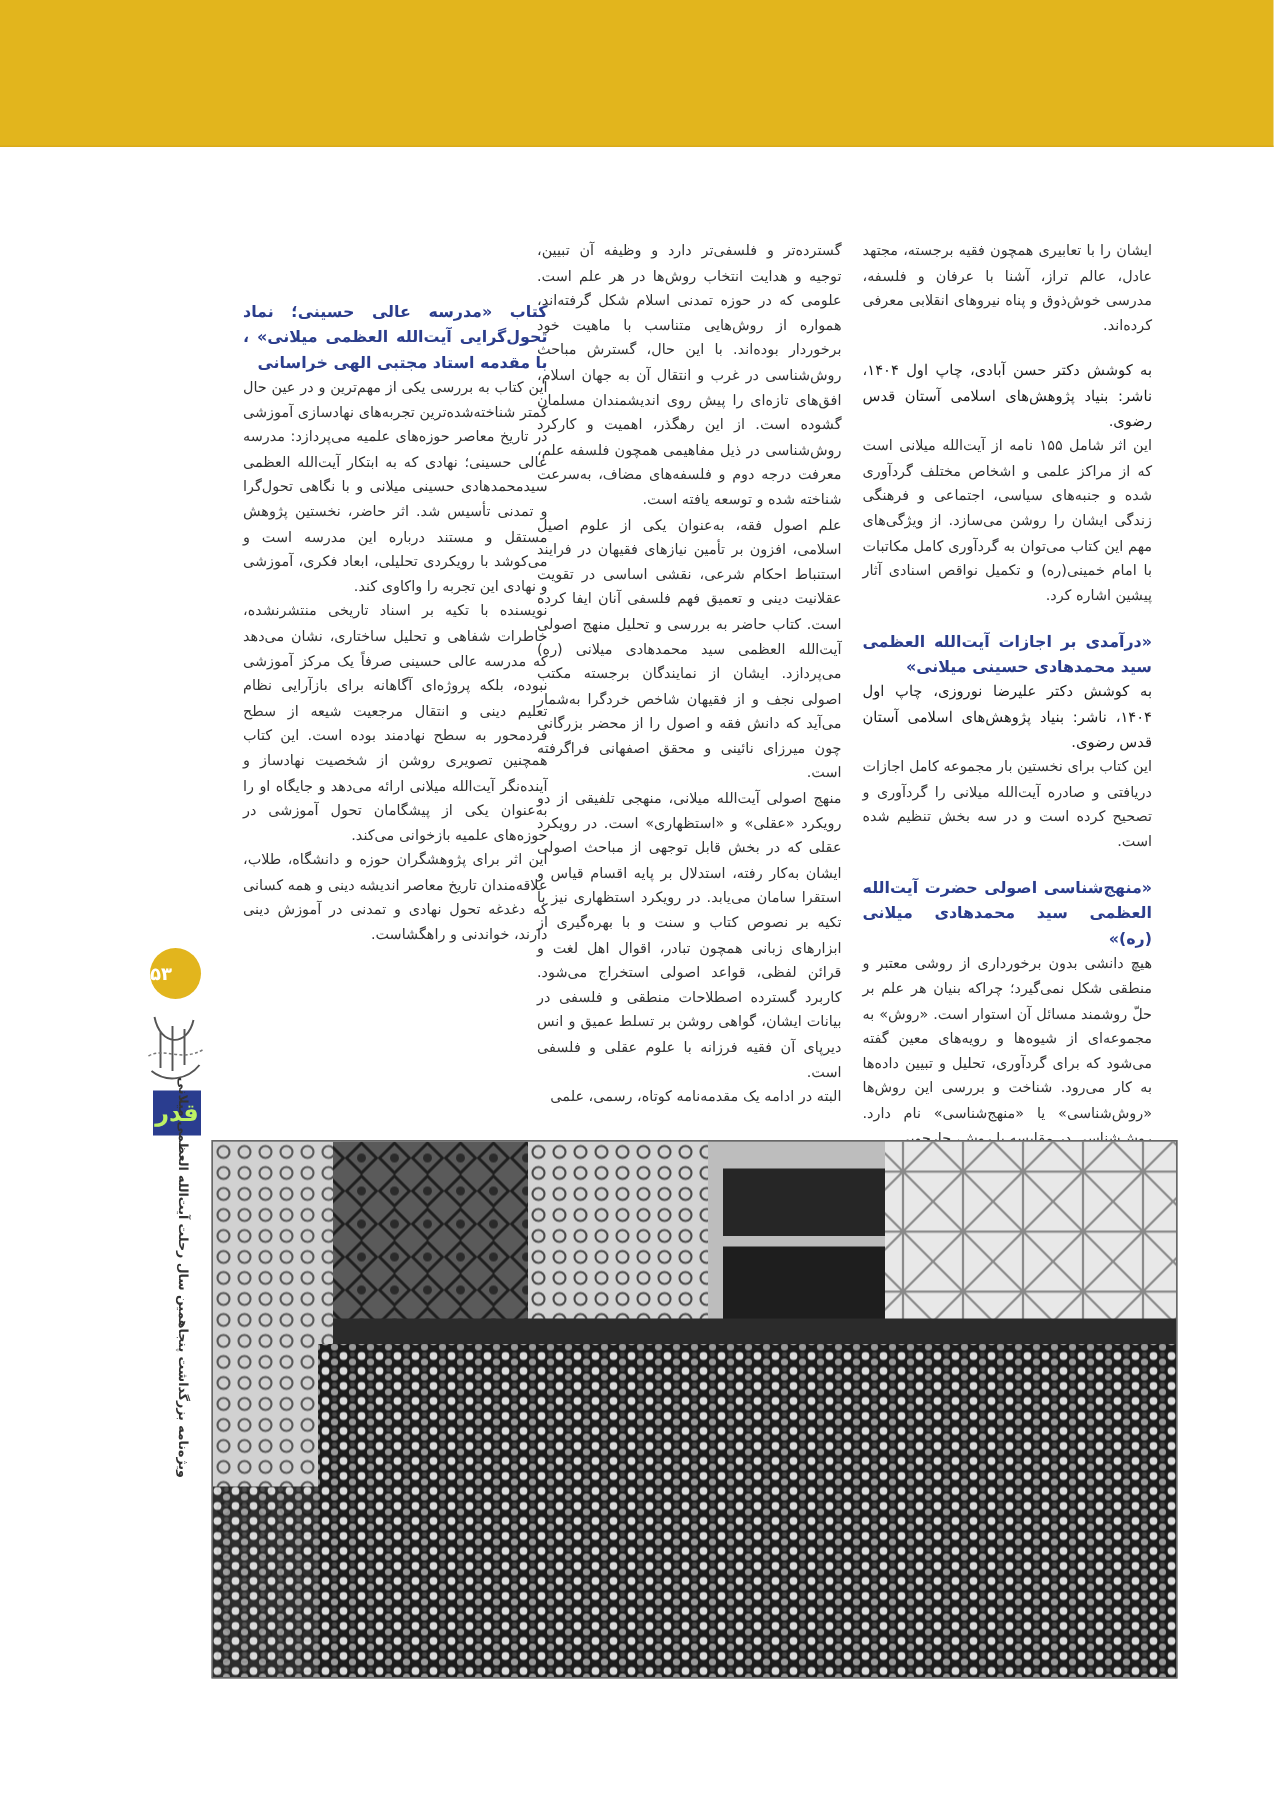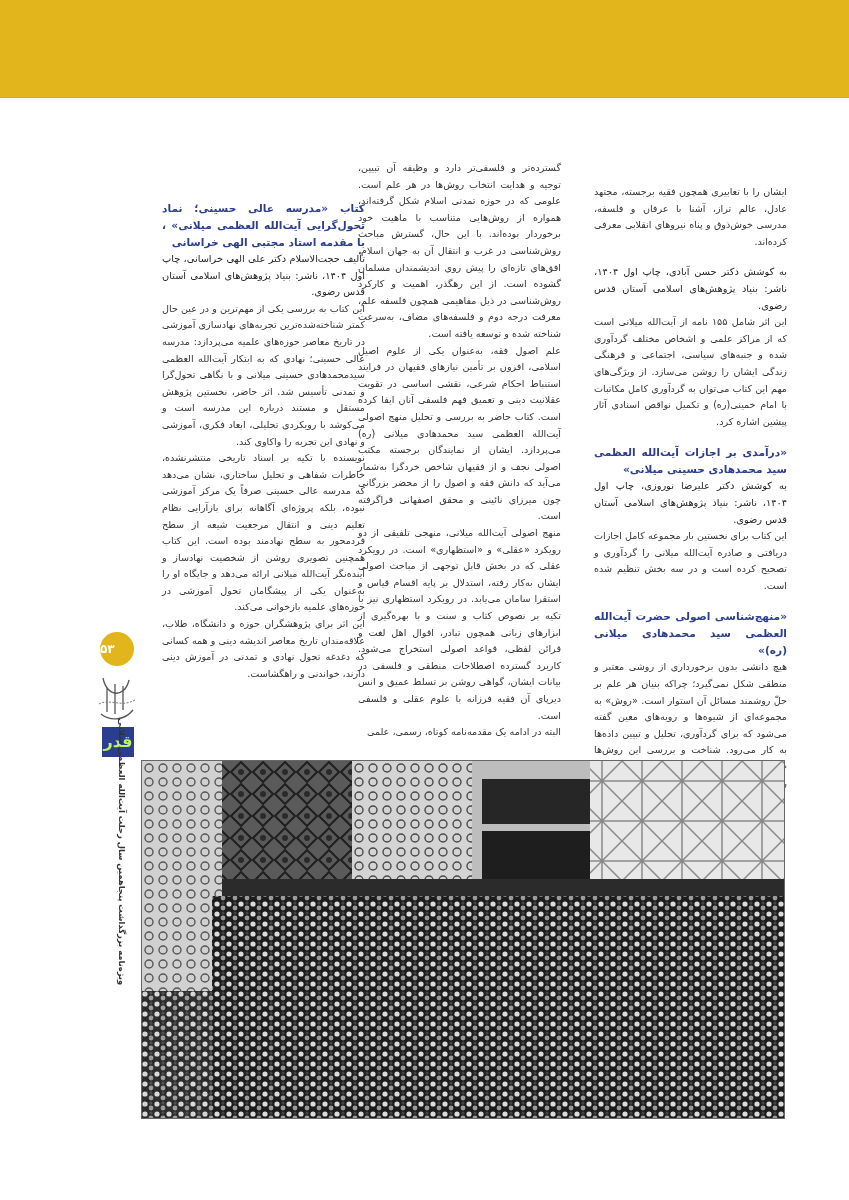--- a/index.html
+++ b/index.html
@@ -18,21 +18,21 @@
     position: absolute; left: 58px; top: 97px; width: 0; height: 680px;
     border-left: 1px dashed #555;
     opacity: 0.0;
   }
   .col {
     position: absolute; top: 160px;
     direction: rtl; text-align: justify;
     font-size: 9.6px; line-height: 16.6px;
     color: #333;
   }
-  .col-right { left: 594px; width: 193px; margin-top: 24px; }
+  .col-right { left: 575px; width: 193px; }
   .col-mid   { left: 358px; width: 203px; }
   .col-left  { left: 162px; width: 203px; }
   .col p { margin: 0; }
   .col h3 {
     margin: 0; font-size: 10.6px; line-height: 17px; font-weight: bold;
     color: #2c3e8c;
   }
   .col .meta {
     margin: 0; font-size: 9.8px; line-height: 16.6px; font-weight: normal; color: #1d1d1d;
   }
@@ -91,21 +91,20 @@
 <div class="col col-mid">
   <p>گسترده‌تر و فلسفی‌تر دارد و وظیفه آن تبیین، توجیه و هدایت انتخاب روش‌ها در هر علم است. علومی که در حوزه تمدنی اسلام شکل گرفته‌اند، همواره از روش‌هایی متناسب با ماهیت خود برخوردار بوده‌اند. با این حال، گسترش مباحث روش‌شناسی در غرب و انتقال آن به جهان اسلام، افق‌های تازه‌ای را پیش روی اندیشمندان مسلمان گشوده است. از این رهگذر، اهمیت و کارکرد روش‌شناسی در ذیل مفاهیمی همچون فلسفه علم، معرفت درجه دوم و فلسفه‌های مضاف، به‌سرعت شناخته شده و توسعه یافته است.</p>
   <p>علم اصول فقه، به‌عنوان یکی از علوم اصیل اسلامی، افزون بر تأمین نیازهای فقیهان در فرایند استنباط احکام شرعی، نقشی اساسی در تقویت عقلانیت دینی و تعمیق فهم فلسفی آنان ایفا کرده است. کتاب حاضر به بررسی و تحلیل منهج اصولی آیت‌الله العظمی سید محمدهادی میلانی (ره) می‌پردازد. ایشان از نمایندگان برجسته مکتب اصولی نجف و از فقیهان شاخص خردگرا به‌شمار می‌آید که دانش فقه و اصول را از محضر بزرگانی چون میرزای نائینی و محقق اصفهانی فراگرفته است.</p>
   <p>منهج اصولی آیت‌الله میلانی، منهجی تلفیقی از دو رویکرد «عقلی» و «استظهاری» است. در رویکرد عقلی که در بخش قابل توجهی از مباحث اصولی ایشان به‌کار رفته، استدلال بر پایه اقسام قیاس و استقرا سامان می‌یابد. در رویکرد استظهاری نیز با تکیه بر نصوص کتاب و سنت و با بهره‌گیری از ابزارهای زبانی همچون تبادر، اقوال اهل لغت و قرائن لفظی، قواعد اصولی استخراج می‌شود. کاربرد گسترده اصطلاحات منطقی و فلسفی در بیانات ایشان، گواهی روشن بر تسلط عمیق و انس دیرپای آن فقیه فرزانه با علوم عقلی و فلسفی است.</p>
   <p>البته در ادامه یک مقدمه‌نامه کوتاه، رسمی، علمی</p>
 </div>
 
 <div class="col col-left">
   <div class="gap-m"></div>
   <h3>کتاب «مدرسه عالی حسینی؛ نماد تحول‌گرایی آیت‌الله العظمی میلانی» ، با مقدمه استاد مجتبی الهی خراسانی</h3>
-  <p class="meta">تألیف حجت‌الاسلام دکتر علی الهی خراسانی، چاپ اول ۱۴۰۴، ناشر: بنیاد پژوهش‌های اسلامی آستان قدس رضوی.</p>
   <p>این کتاب به بررسی یکی از مهم‌ترین و در عین حال کمتر شناخته‌شده‌ترین تجربه‌های نهادسازی آموزشی در تاریخ معاصر حوزه‌های علمیه می‌پردازد: مدرسه عالی حسینی؛ نهادی که به ابتکار آیت‌الله العظمی سیدمحمدهادی حسینی میلانی و با نگاهی تحول‌گرا و تمدنی تأسیس شد. اثر حاضر، نخستین پژوهش مستقل و مستند درباره این مدرسه است و می‌کوشد با رویکردی تحلیلی، ابعاد فکری، آموزشی و نهادی این تجربه را واکاوی کند.</p>
   <p>نویسنده با تکیه بر اسناد تاریخی منتشرنشده، خاطرات شفاهی و تحلیل ساختاری، نشان می‌دهد که مدرسه عالی حسینی صرفاً یک مرکز آموزشی نبوده، بلکه پروژه‌ای آگاهانه برای بازآرایی نظام تعلیم دینی و انتقال مرجعیت شیعه از سطح فردمحور به سطح نهادمند بوده است. این کتاب همچنین تصویری روشن از شخصیت نهادساز و آینده‌نگر آیت‌الله میلانی ارائه می‌دهد و جایگاه او را به‌عنوان یکی از پیشگامان تحول آموزشی در حوزه‌های علمیه بازخوانی می‌کند.</p>
   <p>این اثر برای پژوهشگران حوزه و دانشگاه، طلاب، علاقه‌مندان تاریخ معاصر اندیشه دینی و همه کسانی که دغدغه تحول نهادی و تمدنی در آموزش دینی دارند، خواندنی و راهگشاست.</p>
 </div>
 
 <div class="page-badge">۵۳</div>
 <div class="calligraphy">
   <svg width="44" height="56" viewBox="0 0 44 56">
     <path d="M8 10 C12 30, 30 30, 34 12 M12 20 L12 44 M20 16 L20 46 M28 18 L28 42 M6 46 C16 54, 30 52, 38 42" stroke="#555" stroke-width="1.3" fill="none"></path>
     <path d="M4 36 C14 30, 26 40, 40 32" stroke="#777" stroke-width="1" fill="none" stroke-dasharray="2 1.5"></path>

